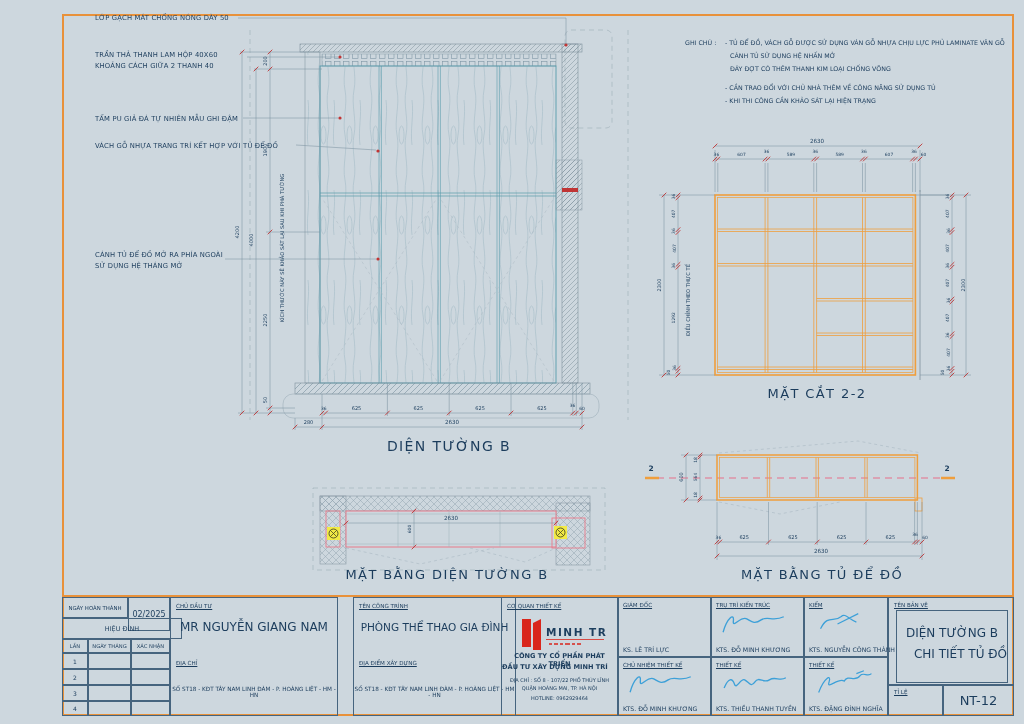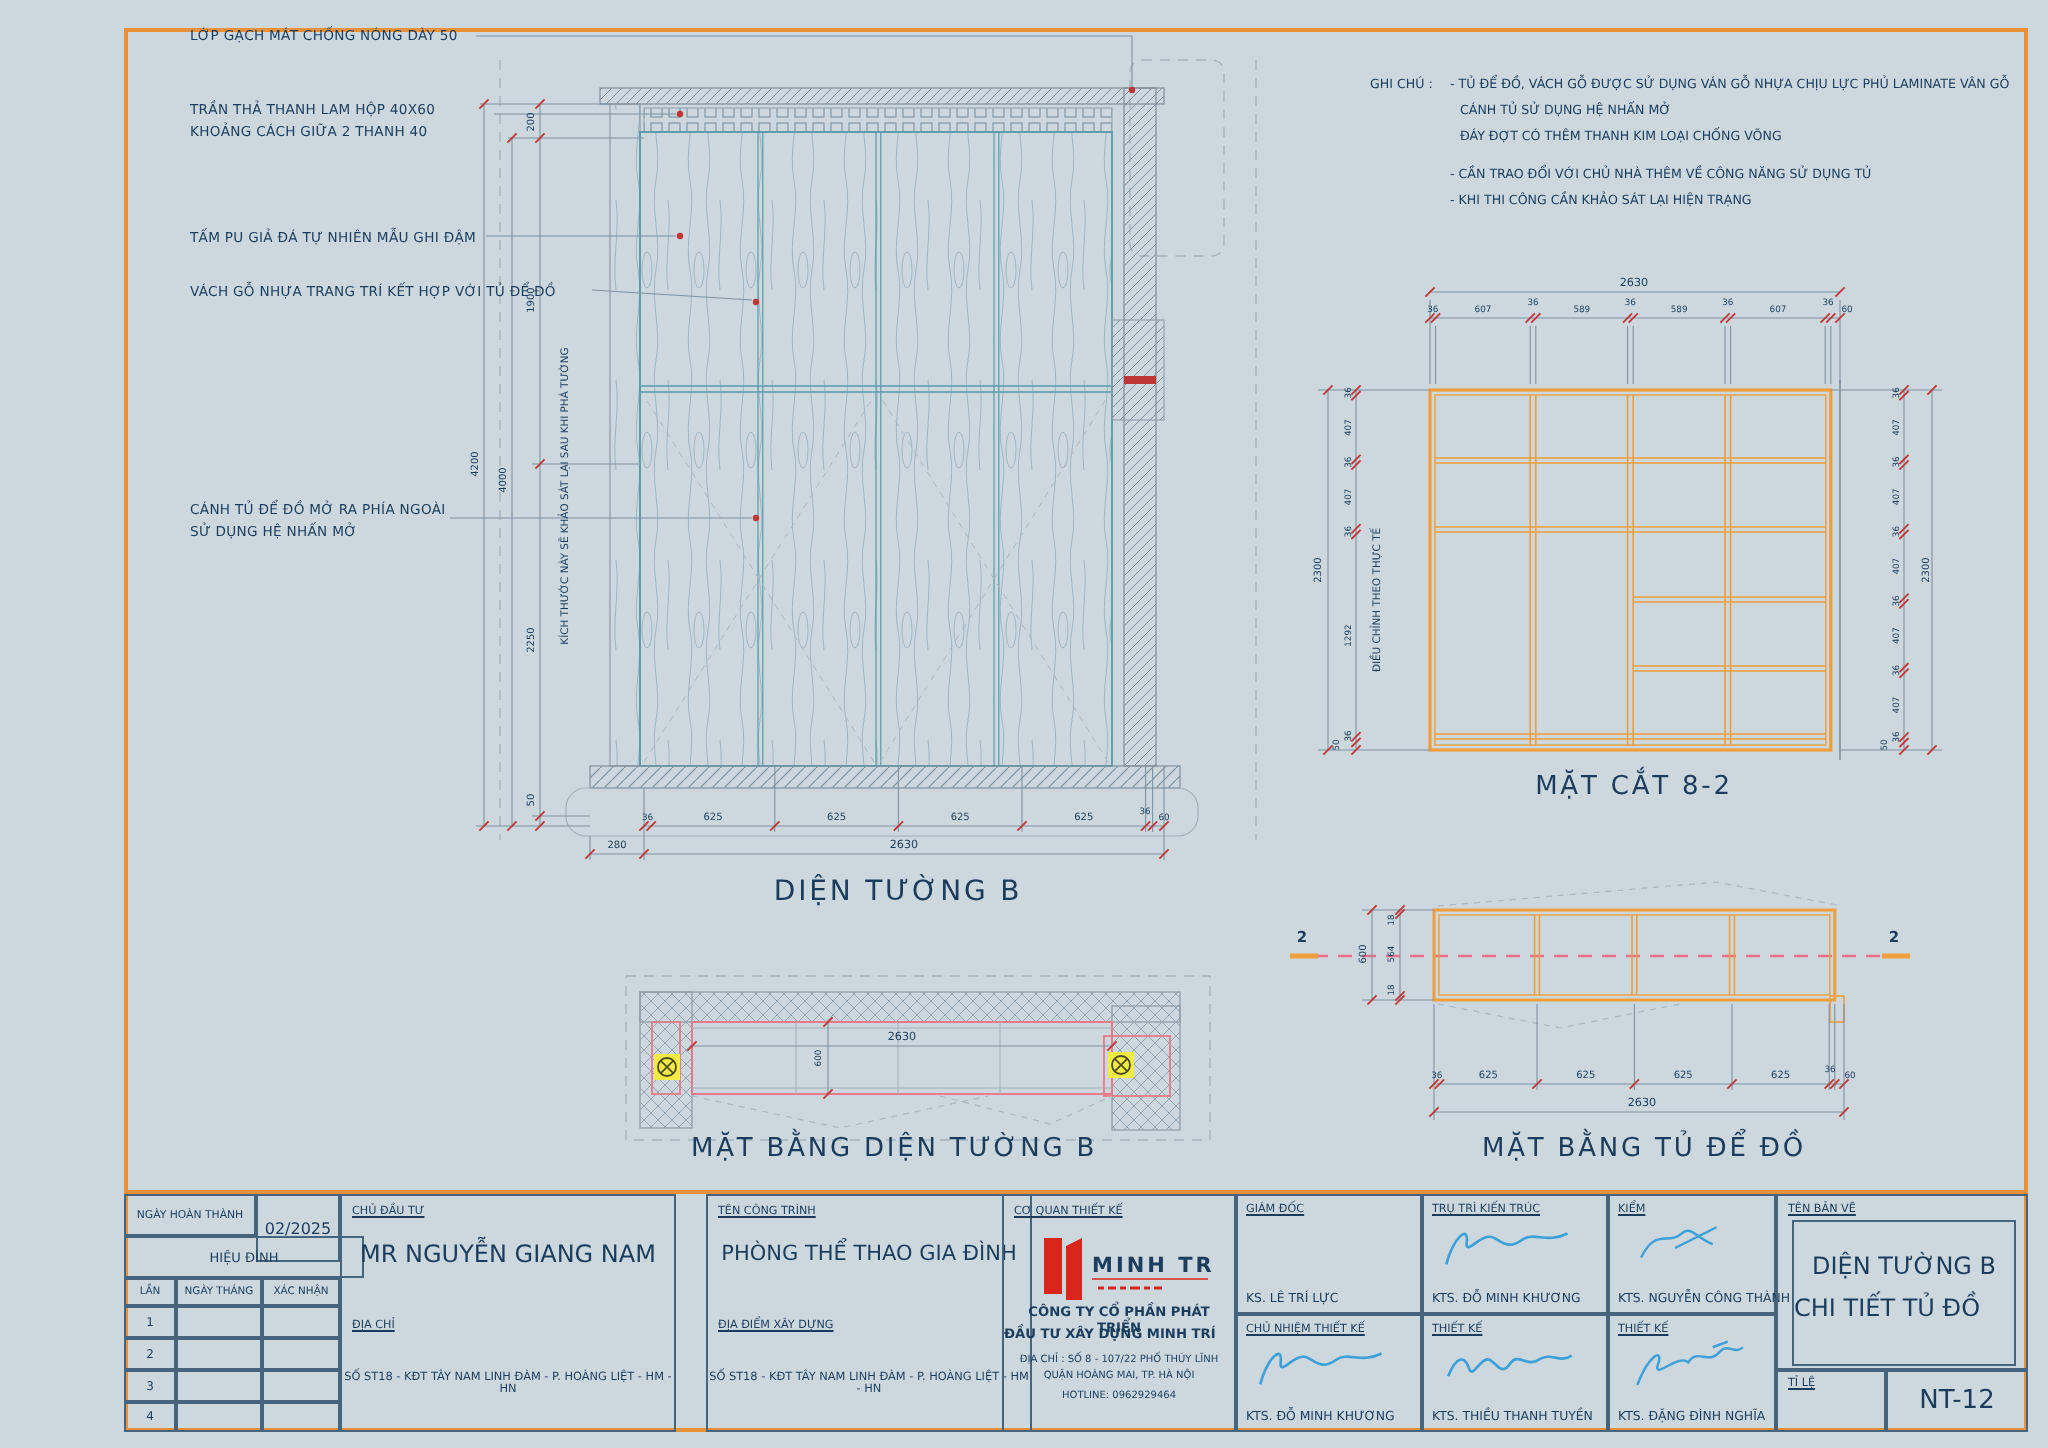--- a/index.html
+++ b/index.html
@@ -295,35 +295,35 @@
   <text class="d44" transform="rotate(-90 410.5,529)" x="410.5" y="529">600</text>
 </g>
 </svg>
 
 <div class="abs note" style="left:95px;top:13px">LỚP GẠCH MÁT CHỐNG NÓNG DÀY 50</div>
 <div class="abs note" style="left:95px;top:50px">TRẦN THẢ THANH LAM HỘP 40X60</div>
 <div class="abs note" style="left:95px;top:61px">KHOẢNG CÁCH GIỮA 2 THANH 40</div>
 <div class="abs note" style="left:95px;top:114px">TẤM PU GIẢ ĐÁ TỰ NHIÊN MẪU GHI ĐẬM</div>
 <div class="abs note" style="left:95px;top:141px">VÁCH GỖ NHỰA TRANG TRÍ KẾT HỢP VỚI TỦ ĐỂ ĐỒ</div>
 <div class="abs note" style="left:95px;top:250px">CÁNH TỦ ĐỂ ĐỒ MỞ RA PHÍA NGOÀI</div>
-<div class="abs note" style="left:95px;top:261px">SỬ DỤNG HỆ NHẤN MỞ</div>
+<div class="abs note" style="left:95px;top:261px">SỬ DỤNG HỆ THÁNG MỞ</div>
 
 <div class="abs" style="left:685px;top:36px;display:flex">
   <div class="ghichu" style="width:40px">GHI CHÚ :</div>
   <div>
     <div class="ghichu">- TỦ ĐỂ ĐỒ, VÁCH GỖ ĐƯỢC SỬ DỤNG VÁN GỖ NHỰA CHỊU LỰC PHỦ LAMINATE VÂN GỖ</div>
     <div class="ghichu" style="padding-left:5px">CÁNH TỦ SỬ DỤNG HỆ NHẤN MỞ</div>
     <div class="ghichu" style="padding-left:5px">ĐÁY ĐỢT CÓ THÊM THANH KIM LOẠI CHỐNG VÕNG</div>
     <div class="ghichu" style="margin-top:6px">- CẦN TRAO ĐỔI VỚI CHỦ NHÀ THÊM VỀ CÔNG NĂNG SỬ DỤNG TỦ</div>
     <div class="ghichu">- KHI THI CÔNG CẦN KHẢO SÁT LẠI HIỆN TRẠNG</div>
   </div>
 </div>
 
 <div class="abs vt" style="left:449px;top:438px;transform:translateX(-50%);font-size:14px">DIỆN TƯỜNG B</div>
-<div class="abs vt" style="left:817px;top:386px;transform:translateX(-50%)">MẶT CẮT 8-2</div>
+<div class="abs vt" style="left:817px;top:386px;transform:translateX(-50%)">MẶT CẮT 2-2</div>
 <div class="abs vt" style="left:447px;top:567px;transform:translateX(-50%)">MẶT BẰNG DIỆN TƯỜNG B</div>
 <div class="abs vt" style="left:822px;top:567px;transform:translateX(-50%)">MẶT BẰNG TỦ ĐỂ ĐỒ</div>
 
 <div class="tb">
 
   <div class="c" style="left:0;top:0;width:66px;height:21px;font-size:5.4px">
     <div class="ctr" style="width:100%;height:100%">NGÀY HOÀN THÀNH</div>
   </div>
   <div class="c ctr" style="left:66px;top:0;width:42px;height:34px;font-size:8px">02/2025</div>
   <div class="c ctr" style="left:0;top:21px;width:120px;height:21px;font-size:6.5px">HIỆU ĐÍNH</div>
@@ -411,20 +411,20 @@
     <svg class="sig" width="66" height="32" viewBox="0 0 70 30">
       <path d="M6,24 C12,8 20,4 17,13 C14,22 28,7 33,12 C38,4 44,14 50,6 C54,2 58,8 62,4 M46,4 L54,1" stroke="#3da0d8" stroke-width="1.3" fill="none"></path>
     </svg>
     <div class="abs" style="left:4px;bottom:3px;font-size:6.2px;white-space:nowrap">KTS. ĐẶNG ĐÌNH NGHĨA</div>
   </div>
 
   <div class="c" style="left:826px;top:0;width:126px;height:88px">
     <div class="lbl abs" style="left:5px;top:4px">TÊN BẢN VẼ</div>
     <div class="abs" style="left:7px;top:12px;width:110px;height:71px;border:0.7px solid #46647e">
       <div style="text-align:center;font-size:12px;margin-top:15px">DIỆN TƯỜNG B</div>
-      <div style="text-align:left;font-size:12px;margin-top:7px">CHI TIẾT TỦ ĐỒ</div>
+      <div style="text-align:right;font-size:12px;margin-top:7px">CHI TIẾT TỦ ĐỒ</div>
     </div>
   </div>
   <div class="c" style="left:826px;top:88px;width:55px;height:31px">
     <div class="lbl abs" style="left:5px;top:3px">TỈ LỆ</div>
   </div>
   <div class="c ctr" style="left:881px;top:88px;width:71px;height:31px;font-size:13px">NT-12</div>
 </div>
 
 </body></html>

